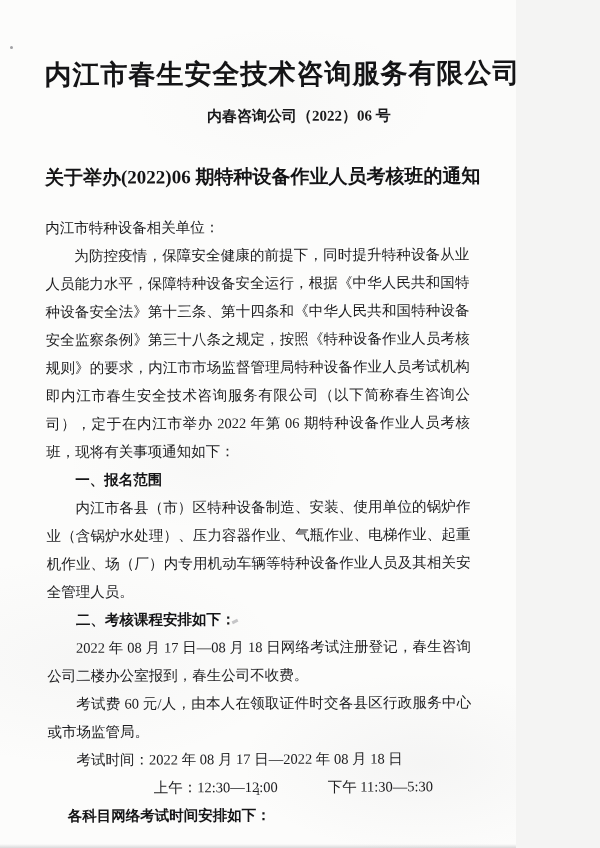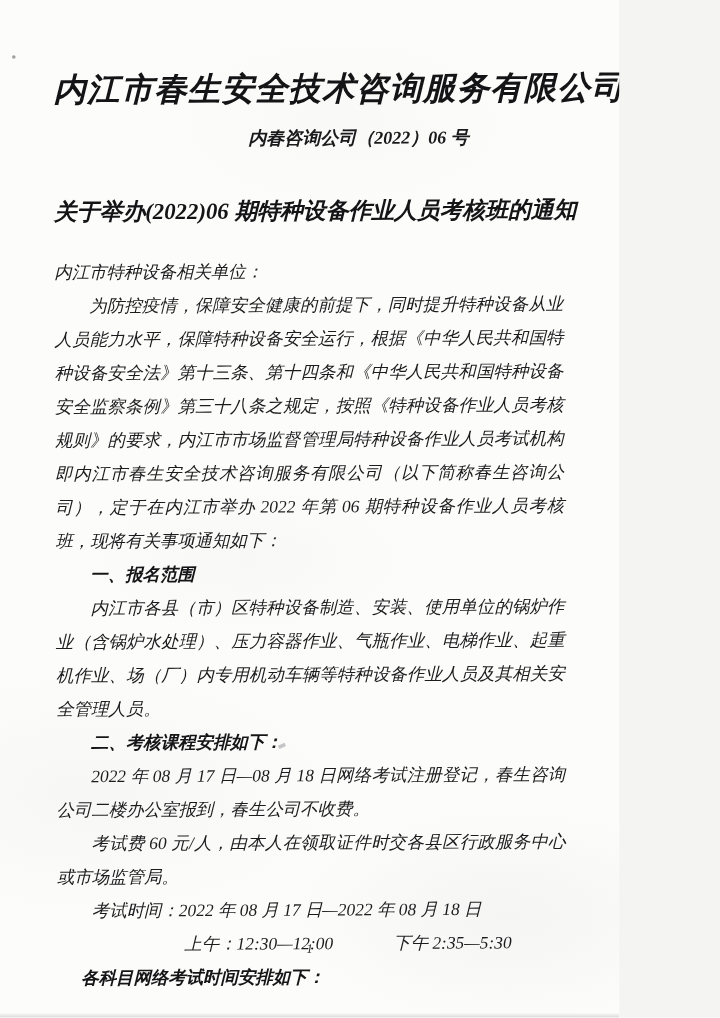--- a/index.html
+++ b/index.html
@@ -13,21 +13,20 @@
   .page {
     position: relative;
     width: 516px; height: 848px;
     background:
       radial-gradient(ellipse 300px 150px at 15% 78%, rgba(150,150,155,0.05), transparent 70%),
       radial-gradient(ellipse 260px 130px at 82% 90%, rgba(150,150,155,0.07), transparent 70%),
       radial-gradient(ellipse 220px 110px at 55% 12%, rgba(150,150,155,0.03), transparent 70%),
       radial-gradient(ellipse 200px 90px at 40% 55%, rgba(150,150,155,0.04), transparent 70%),
       #fcfcfb;
     overflow: hidden;
-    font-style: italic;
   }
   .content {
     position: absolute;
     left: 46px; right: 46px; top: 0;
     transform: rotate(-0.25deg);
   }
   .company-title {
     margin: 54px 0 0;
     text-align: center;
     font-size: 27px;
@@ -129,21 +128,21 @@
 
       <p class="sec-heading">二、考核课程安排如下：</p>
 
       <p class="indent">2022 年 08 月 17 日—08 月 18 日网络考试注册登记，春生咨询公司二楼办公室报到，春生公司不收费。</p>
 
       <p class="indent">考试费 60 元/人，由本人在领取证件时交各县区行政服务中心或市场监管局。</p>
 
       <p class="indent">考试时间：2022 年 08 月 17 日—2022 年 08 月 18 日</p>
 
       <p class="time-row">
-        <span>上午：12:30—12:00</span><span class="gap"></span><span>下午 2:35—5:30</span>
+        <span>上午：12:30—12:00</span><span class="gap"></span><span>下午 11:30—5:30</span>
       </p>
 
       <p class="schedule-note">各科目网络考试时间安排如下：</p>
 
     </div>
   </div>
 
   <div class="page-num">1</div>
 
   <div class="speck speck-topleft"></div>

